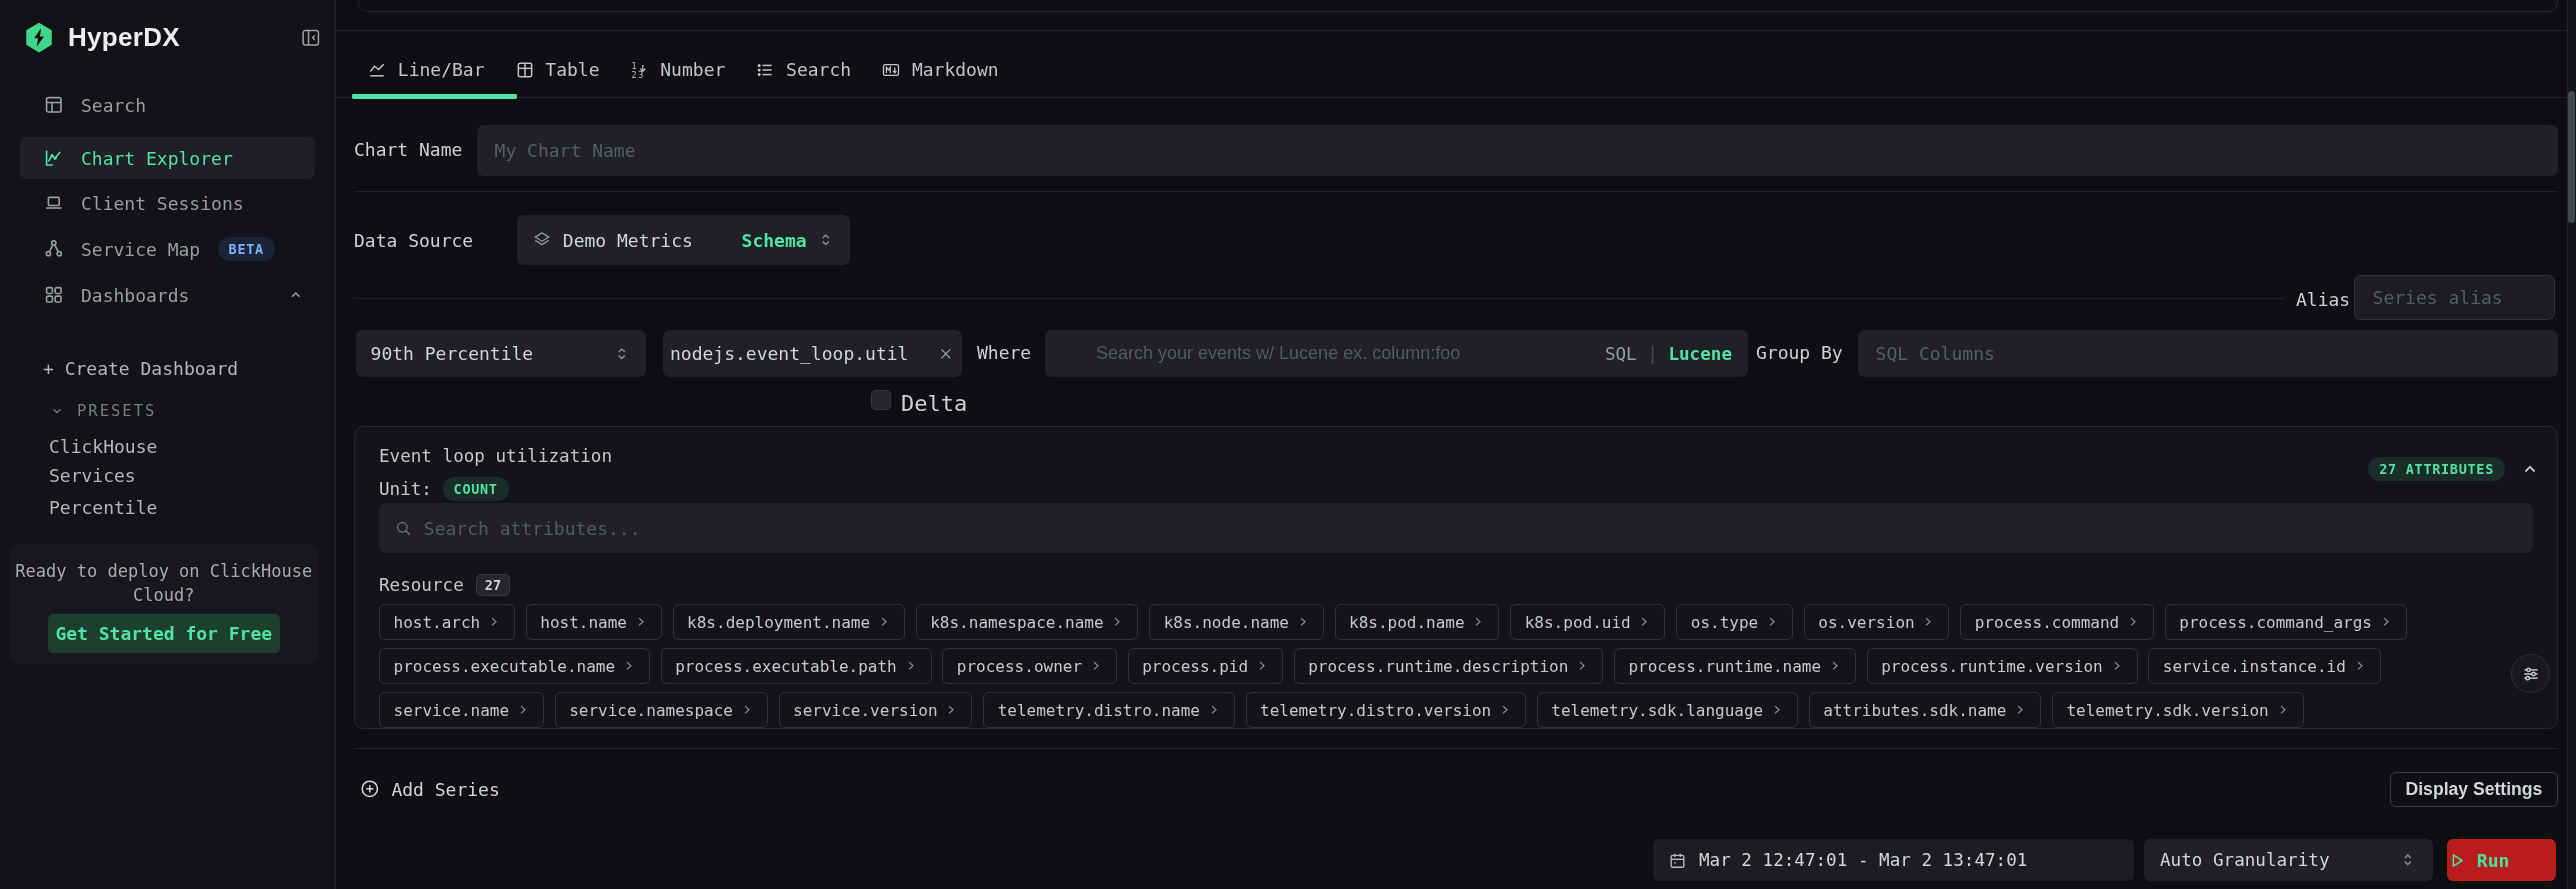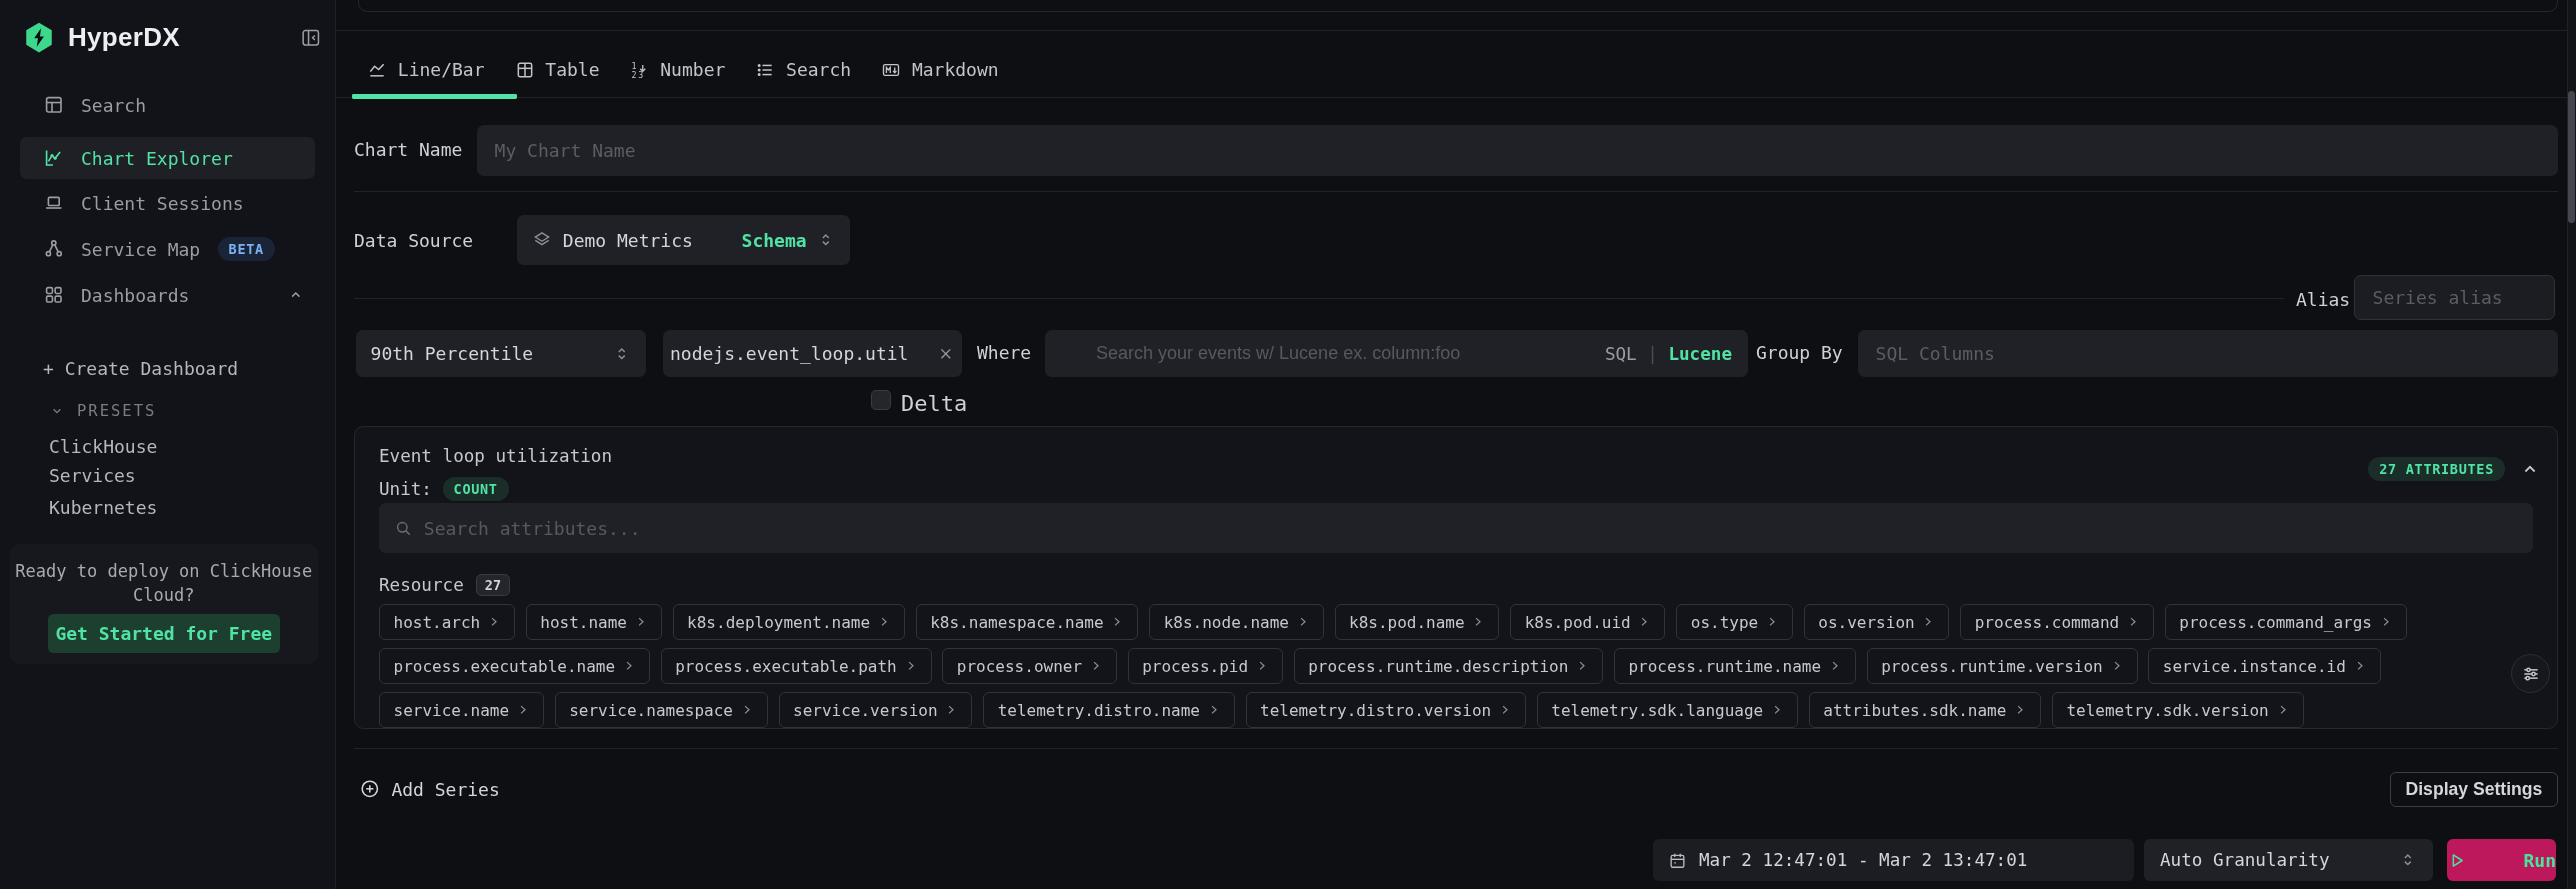--- a/index.html
+++ b/index.html
@@ -146,21 +146,21 @@
     background:#1b1d22; border-radius:6px; display:flex; align-items:center; padding:0 15px; gap:12px;
     font-size:17.6px; color:#d3d6da; cursor:pointer;
   }
   .gran-box {
     position:absolute; left:1808px; top:839px; width:289px; height:42px;
     background:#1f2127; border-radius:6px; display:flex; align-items:center; padding:0 16px;
     font-size:17.6px; color:#d3d6da; cursor:pointer;
   }
   .run-btn {
     position:absolute; left:2111px; top:839px; width:109px; height:42px;
-    background:#be185d; border-radius:6px; display:flex; align-items:center; justify-content:space-between; gap:10.8px;
+    background:#b91c1c; border-radius:6px; display:flex; align-items:center; justify-content:flex-start; gap:10.8px;
     font-size:18px; font-weight:bold; color:#47e59b; cursor:pointer;
   }
 
   
   .scrollbar-track { position:absolute; right:0; top:0; width:9.5px; height:100%; background:#131419; border-left:0.7px solid #1f2127; }
   .scrollbar-thumb { position:absolute; right:1.4px; top:91px; width:6.8px; height:132px; background:#43464d; border-radius:3.4px; }
 </style>
 </head>
 <body>
 
@@ -251,21 +251,21 @@
   <div class="presets-header">
     <span>
       <svg width="16" height="16" viewBox="0 0 24 24" fill="none" stroke="currentColor" stroke-width="2">
           <polyline points="7 9.5 12 14.5 17 9.5"></polyline>
         </svg>
     </span>
     <span>PRESETS</span>
   </div>
   <div class="preset-item" style="top:436px">ClickHouse</div>
   <div class="preset-item" style="top:465px">Services</div>
-  <div class="preset-item" style="top:497px">Kubernetes</div>
+  <div class="preset-item" style="top:497px">Percentile</div>
 
   <div class="cloud-card">
     <div class="cloud-card-text">
       <div>Ready to deploy on ClickHouse</div>
       <div>Cloud?</div>
     </div>
     <div class="cloud-cta">Get Started for Free</div>
   </div>
 </aside>
 

